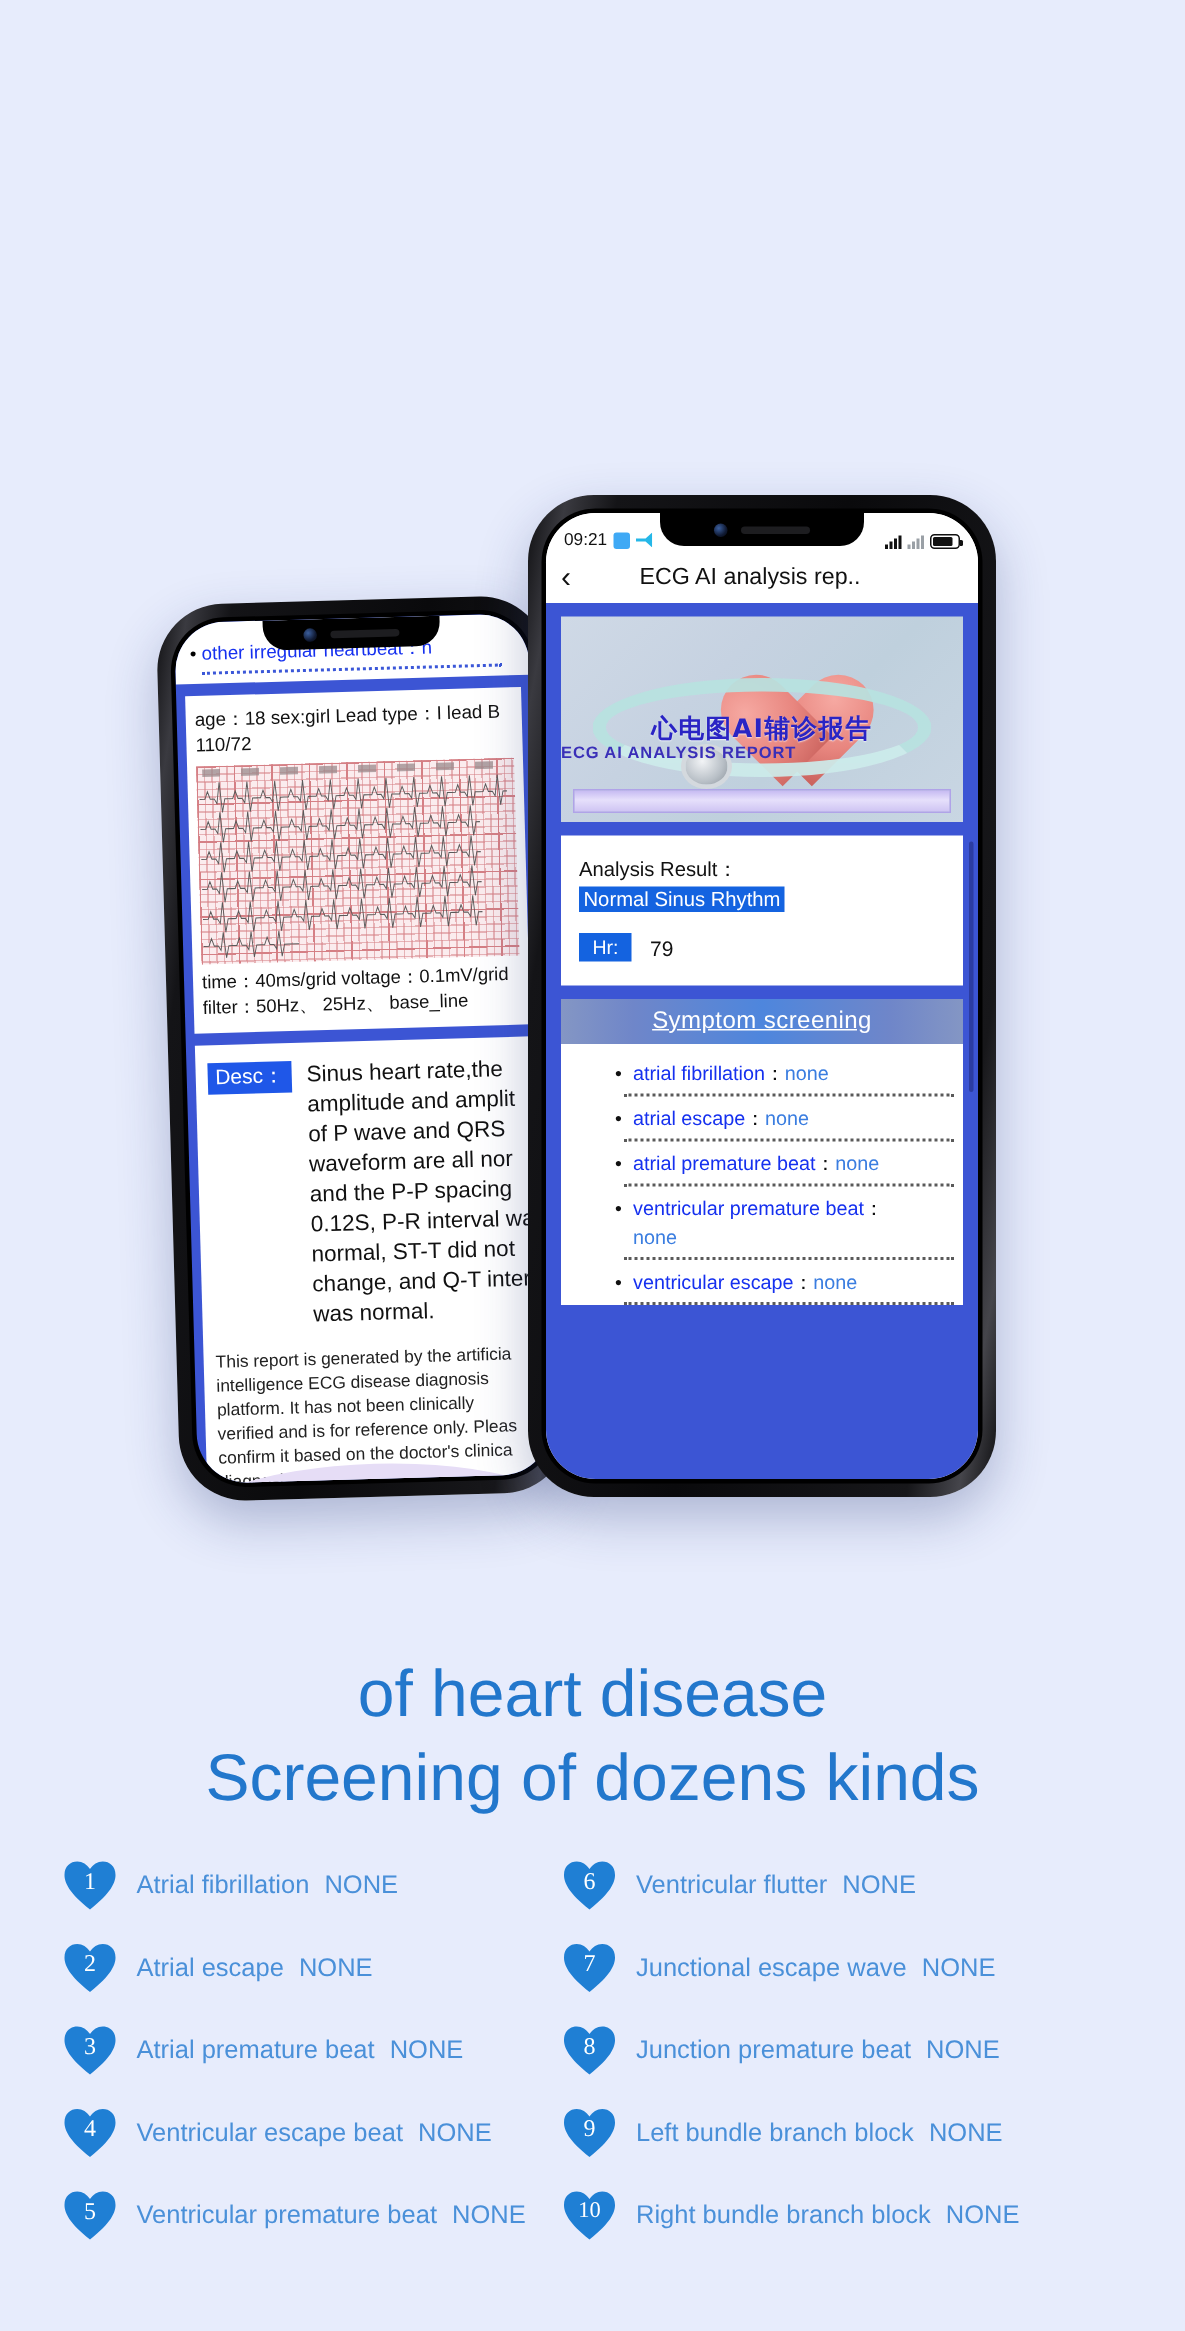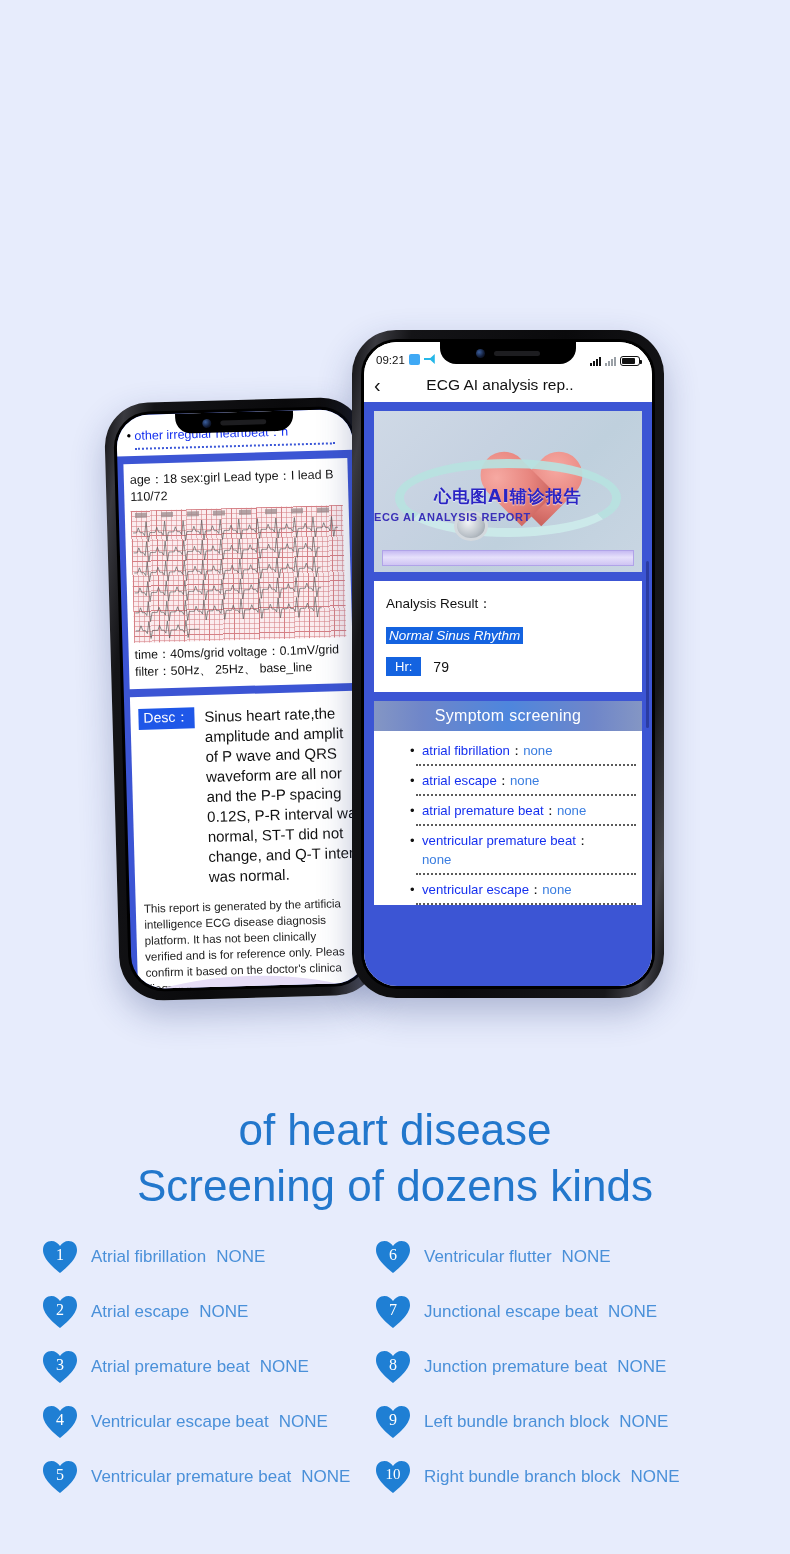--- a/index.html
+++ b/index.html
@@ -116,21 +116,21 @@
     left: 352px; top: 0; width: 312px; height: 668px;
     z-index: 3;
   }
   #phone-right .screen { background: #fff; display: flex; flex-direction: column; }
 
   .status-bar {
     height: 26px; background: #fff; display: flex; align-items: flex-end;
     padding: 0 12px 2px 12px; font-size: 11.5px; color: #111; flex: none;
     justify-content: space-between;
   }
-  .sb-left { display: flex; align-items: flex-start; gap: 4px; }
+  .sb-left { display: flex; align-items: center; gap: 4px; }
   .sb-badge { width: 11px; height: 11px; border-radius: 2px; background: #3fa9f5;
      display:inline-block; }
   .sb-badge2 { width: 11px; height: 10px; background: #25b7e8;
      clip-path: polygon(0 40%, 60% 40%, 100% 0, 100% 100%, 60% 60%, 0 60%); display:inline-block; }
   .sb-right { display: flex; align-items: flex-end; gap: 4px; }
   .bars { display: flex; align-items: flex-end; gap: 1px; height: 10px; }
   .bars i { width: 2px; background: #111; display: block; }
   .bars i:nth-child(1){height:3px}.bars i:nth-child(2){height:5px}
   .bars i:nth-child(3){height:7px}.bars i:nth-child(4){height:9px}
   .bars.dim i { background: #9aa0a6; }
@@ -145,21 +145,21 @@
   }
   .nav-back { font-size: 20px; color: #111; line-height: 1; font-weight: 300; }
   .nav-title {
     position: absolute; left: 0; right: 16px; text-align: center;
     font-size: 15.5px; color: #111; pointer-events: none;
   }
 
   .app-body { flex: 1; background: #3c55d4; padding: 9px 10px 0 10px; overflow: hidden; }
 
   .banner {
-    width: 100%; height: 161px; position: relative; overflow: hidden;
+    width: 100%; height: 137px; position: relative; overflow: hidden;
     background: linear-gradient(135deg,#cfd9e6 0%, #c6d2e1 35%, #bfd0dd 60%, #c9d6e3 100%);
   }
   .banner .heart {
     position: absolute; left: 50%; top: 6%; width: 86px; height: 80px;
     transform: translateX(-50%);
   }
   .banner .heart::before, .banner .heart::after {
     content:""; position:absolute; width: 47px; height: 72px; border-radius: 47px 47px 0 0;
     background: radial-gradient(circle at 35% 28%, #f6a9a2 0%, #e8867f 55%, #c9615c 100%);
   }
@@ -190,30 +190,30 @@
     background: linear-gradient(to bottom,#c6baf2 0%, #e6e0fb 45%, #cfc4f3 100%);
     border: 1px solid #b0a3e8;
   }
 
   .card {
     background: #fff; margin-top: 9px; padding: 14px 12px 16px 12px;
   }
   .res-label { font-size: 13.5px; color: #111; }
   .res-value {
     display: inline-block; background: #1463e0; color: #fff; font-size: 13.5px;
-    padding: 1px 3px; margin-top: 14px; font-style: italic;
+    padding: 1px 3px; margin-top: 2px;
   }
   .hr-row { margin-top: 13px; display: flex; align-items: center; gap: 12px; }
   .hr-tag { background: #1463e0; color: #fff; font-size: 13px; padding: 2px 9px; }
   .hr-val { font-size: 14px; color: #111; }
 
   .sec-head {
     margin-top: 9px; height: 30px; display:flex; align-items:center; justify-content:center;
     background: linear-gradient(to right,#8496c4 0%, #6f86c9 18%, #4e86dd 50%, #6f86c9 82%, #8496c4 100%);
-    color: #fff; font-size: 16px; letter-spacing: .3px;
+    color: #fff; font-size: 16px; letter-spacing: .3px; text-decoration: underline;
   }
   .sym-card { background: #fff; padding: 10px 0 0 0; }
   .sym-list { list-style: none; padding-left: 28px; }
   .sym-item { padding: 0 10px 0 20px; position: relative; font-size: 13.2px; line-height: 19px; }
   .sym-item::before {
     content:"•"; position:absolute; left: 8px; top: 0px; color:#111; font-size: 13px;
   }
   .sym-name { color: #1530ef; }
   .sym-colon { color: #111; }
   .sym-val { color: #3a7de0; }
@@ -490,21 +490,21 @@
         </span>
       </div>
       <div class="row">
         <span class="heart-badge">
           <svg class="hb" viewBox="0 0 36 34">
               <path d="M18 33 C4 22 1 15 1 10 C1 4 5 1 9.5 1 C13 1 16 3 18 6 C20 3 23 1 26.5 1 C31 1 35 4 35 10 C35 15 32 22 18 33 Z" fill="#1f7fd4"></path>
             </svg>
           <span class="num">7</span>
         </span>
         <span class="row-text">
-          <span>Junctional escape beat</span><span class="st">NONE</span>
+          <span>Junctional escape wave</span><span class="st">NONE</span>
         </span>
       </div>
       <div class="row">
         <span class="heart-badge">
           <svg class="hb" viewBox="0 0 36 34">
               <path d="M18 33 C4 22 1 15 1 10 C1 4 5 1 9.5 1 C13 1 16 3 18 6 C20 3 23 1 26.5 1 C31 1 35 4 35 10 C35 15 32 22 18 33 Z" fill="#1f7fd4"></path>
             </svg>
           <span class="num">8</span>
         </span>
         <span class="row-text">

